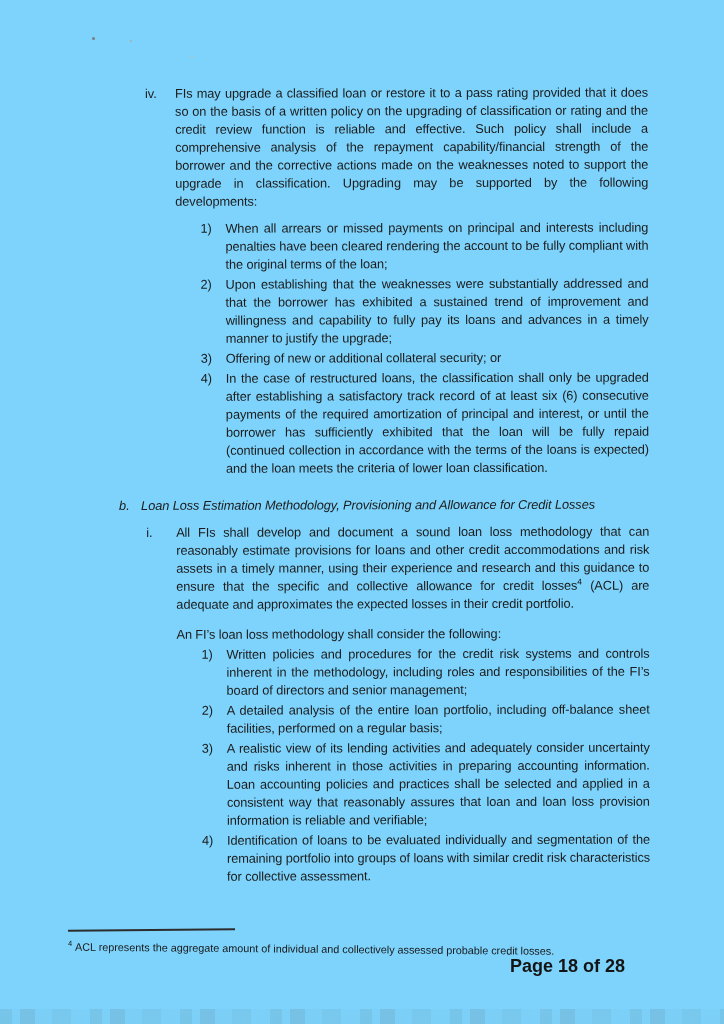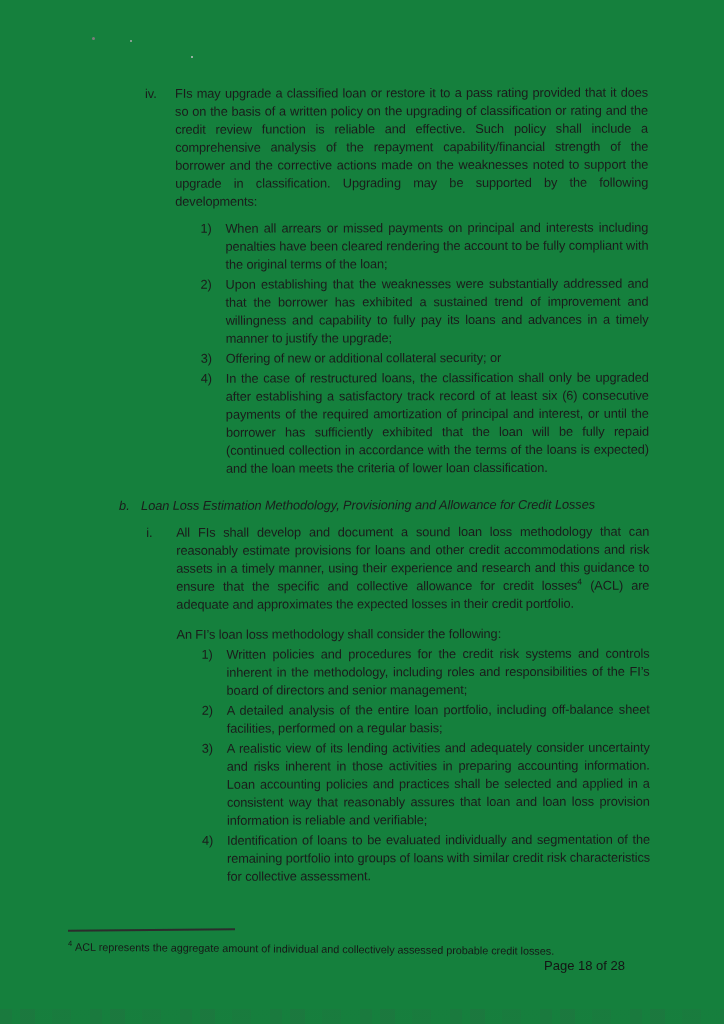--- a/index.html
+++ b/index.html
@@ -3,21 +3,21 @@
 <meta charset="utf-8">
 <style>
   * { margin: 0; padding: 0; box-sizing: border-box; }
   html, body { width: 724px; height: 1024px; }
   body { font-family: "Liberation Sans", "DejaVu Sans", sans-serif; }
 
   .page {
     position: relative;
     width: 724px;
     height: 1024px;
-    background: #15803d;
+    background: #7dd3fc;
     color: #1b1b1b;
     font-size: 12.8px;
     line-height: 18px;
     letter-spacing: -0.1px;
     overflow: hidden;
   }
 
   .content {
     position: absolute;
     top: 85px;
@@ -74,22 +74,22 @@
     transform: rotate(0.5deg);
     transform-origin: left top;
     color: #171717;
   }
   .fn-sup { font-size: 7.5px; vertical-align: super; margin-right: 3px; }
 
   .page-label {
     position: absolute;
     top: 957px;
     right: 99px;
-    font-weight: normal;
-    font-size: 13px;
+    font-weight: bold;
+    font-size: 18px;
     letter-spacing: 0;
     color: #141414;
   }
 
   .speck { position: absolute; border-radius: 50%; }
   .speck-1 { left: 92px; top: 37px; width: 3px; height: 3px; background: #7d7d7d; }
   .speck-2 { left: 130px; top: 40px; width: 2px; height: 2px; background: #ababab; }
   .speck-3 { left: 191px; top: 56px; width: 2px; height: 2px; background: #c2c2c2; }
 
   .scan-noise {

